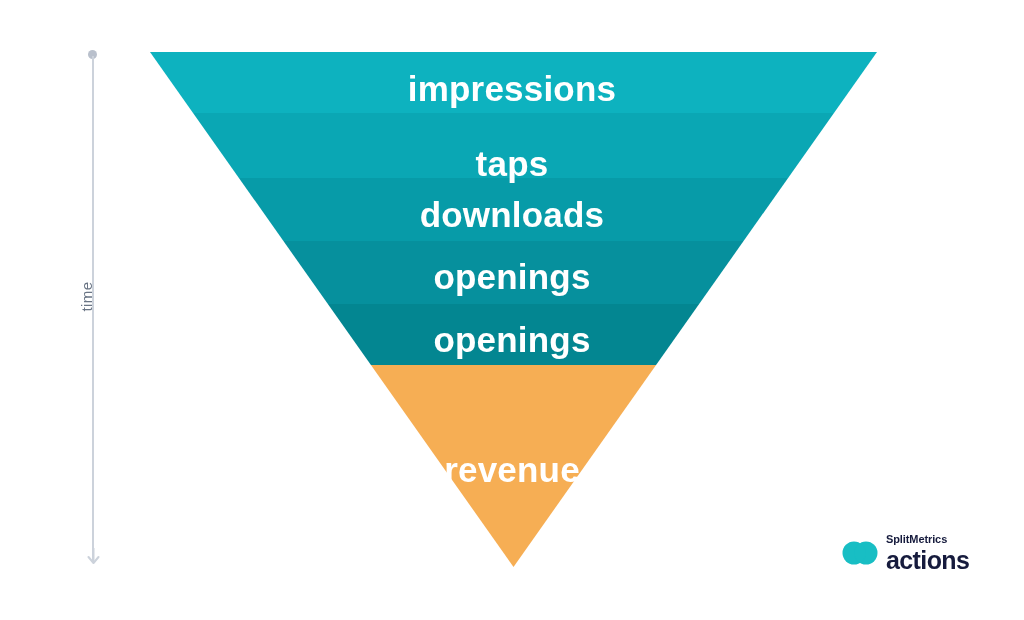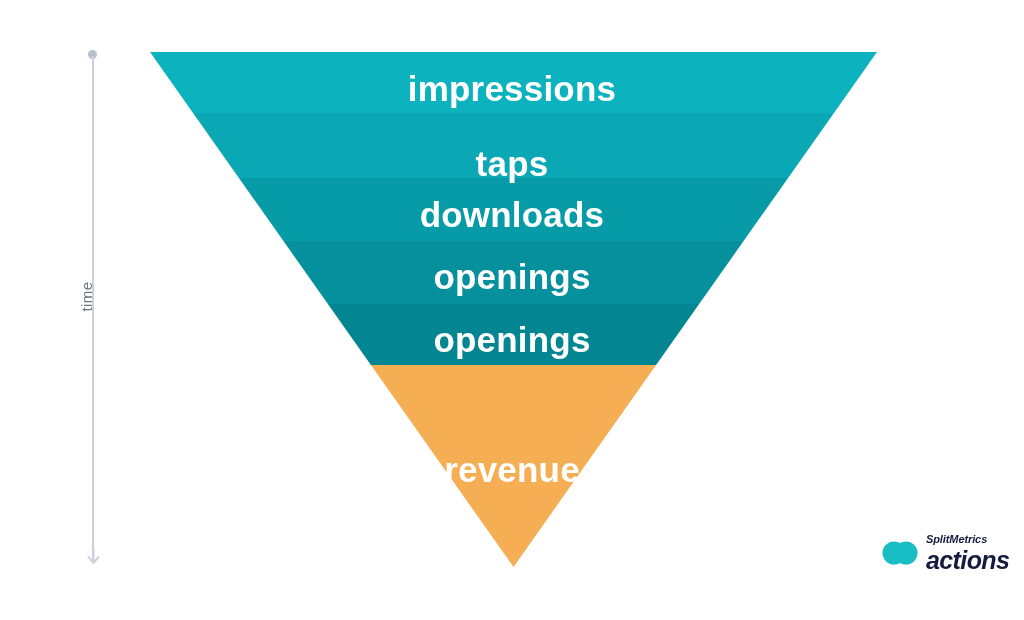--- a/index.html
+++ b/index.html
@@ -84,25 +84,24 @@
     font-weight: bold;
     font-size: 35px;
     letter-spacing: 0.2px;
     pointer-events: none;
     white-space: nowrap;
   }
 
   
   #logo {
     position: absolute;
-    left: 882px;
+    left: 842px;
     top: 533px;
     width: 120px;
     height: 42px;
-    font-style: italic;
   }
   #logo .logo-mark {
     position: absolute;
     left: 0px;
     top: 5px;
     width: 36px;
     height: 30px;
   }
   #logo .logo-text {
     position: absolute;

